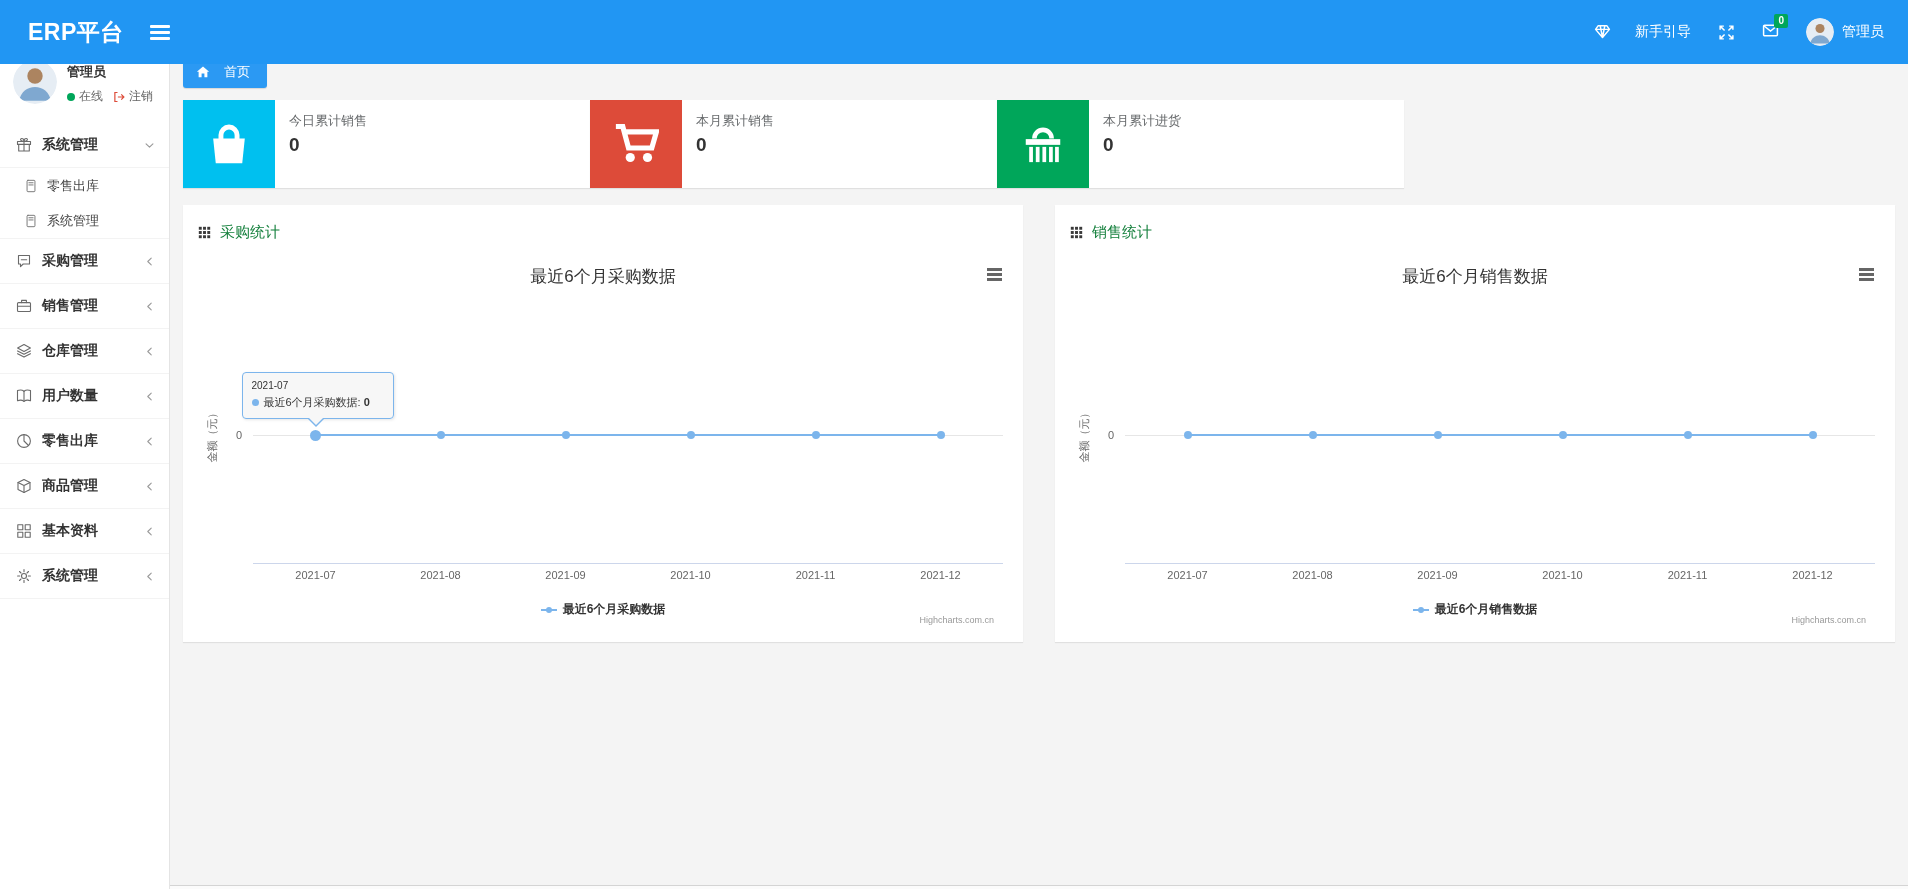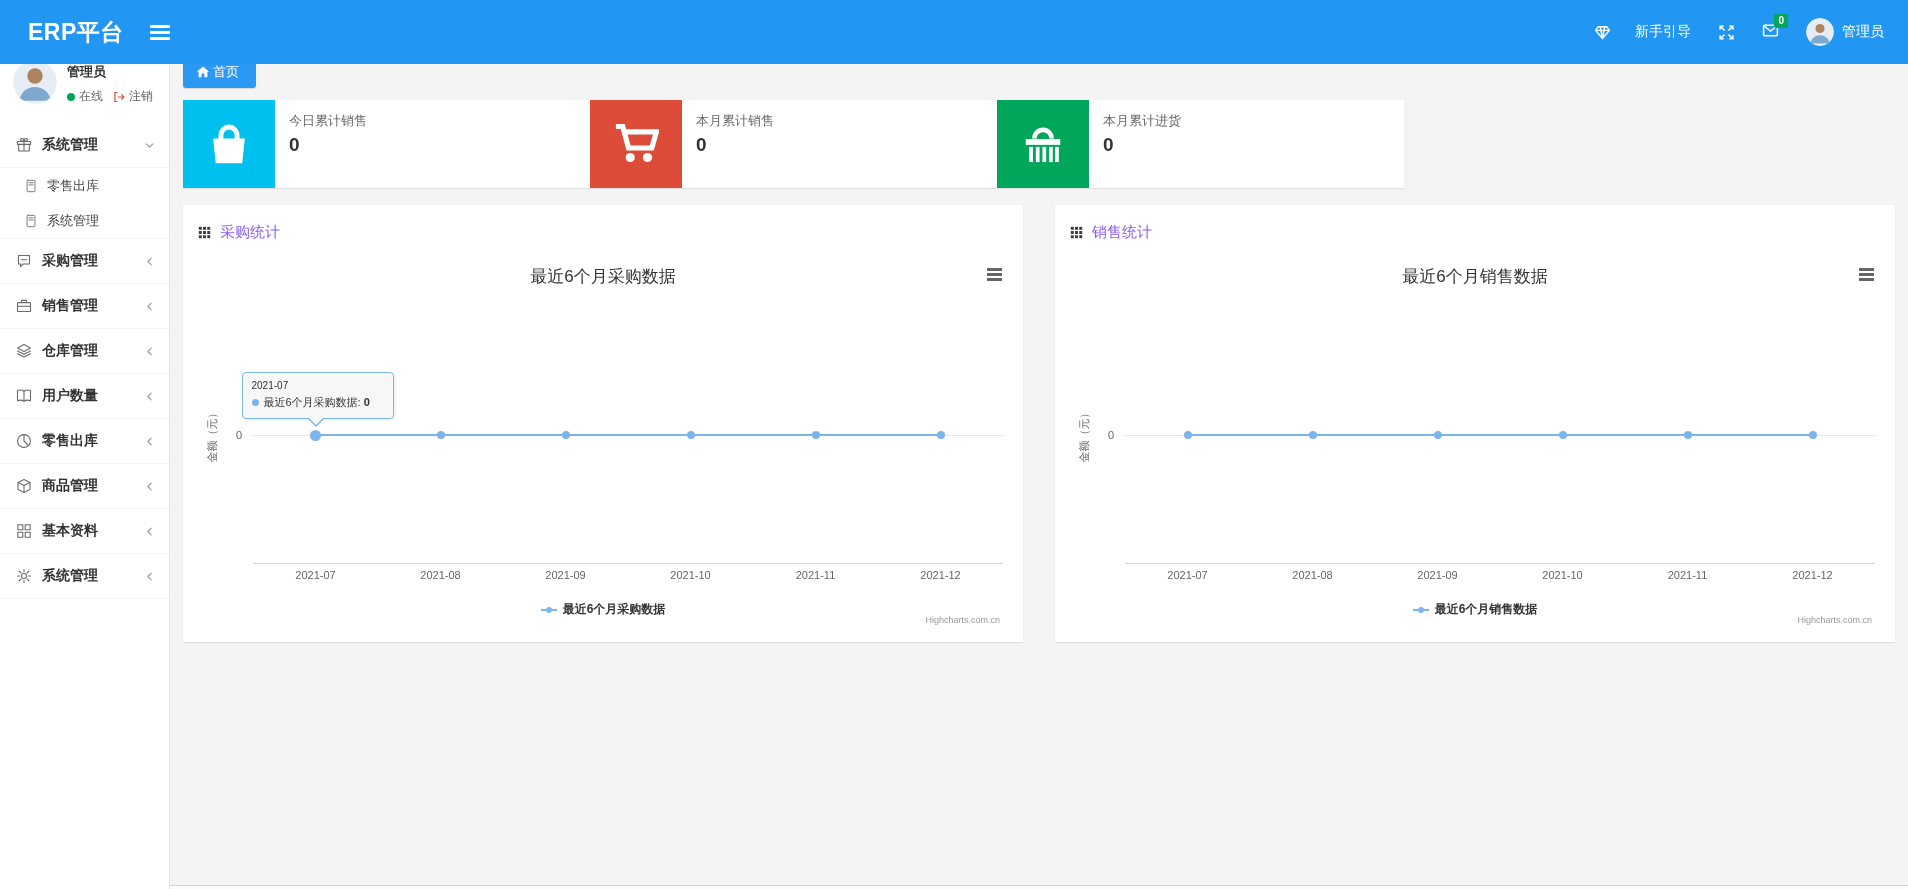--- a/index.html
+++ b/index.html
@@ -5,21 +5,21 @@
   * { margin:0; padding:0; box-sizing:border-box; }
   html,body { width:1908px; height:889px; font-family:"Liberation Sans","DejaVu Sans",sans-serif; background:#f4f4f4; overflow:hidden; }
   .app { position:relative; width:1908px; height:889px; }
 
   
   .navbar { position:absolute; top:0; left:0; right:0; height:64px; background:#2196f3; display:flex; align-items:center; color:#fff; z-index:30; }
   .brand { font-size:23px; font-weight:bold; letter-spacing:.5px; padding:0 26px 0 28px; }
   .nav-toggle { width:26px; height:20px; display:flex; flex-direction:column; justify-content:center; gap:3px; cursor:pointer; }
   .nav-toggle i { display:block; height:3px; width:20px; background:#fff; border-radius:1px; }
   .nav-right { margin-left:auto; display:flex; align-items:center; gap:27px; padding-right:24px; font-size:14px; }
-  .nav-link { display:flex; align-items:center; gap:24px; color:#fff; cursor:pointer; }
+  .nav-link { display:flex; gap:24px; color:#fff; cursor:pointer; }
   .nav-ic { width:17px; height:17px; stroke:#fff; fill:none; stroke-width:1.4; }
   .mail-wrap { position:relative; cursor:pointer; }
   .badge { position:absolute; top:-8px; right:-9px; background:#00a65a; color:#fff; font-size:10px; font-weight:bold; line-height:1; padding:2px 4px; border-radius:2px; }
   .nav-user { display:flex; align-items:center; gap:8px; cursor:pointer; }
   .avatar-sm { width:28px; height:28px; border-radius:50%; overflow:hidden; display:block; }
 
   
   .sidebar { position:absolute; top:48px; left:0; bottom:0; width:170px; background:#fff; border-right:1px solid #e4e4e4; z-index:20; }
   .user-panel { padding:12px 12px 10px 13px; display:flex; gap:10px; }
   .avatar-lg { width:44px; height:44px; border-radius:50%; flex:0 0 44px; }
@@ -32,54 +32,54 @@
   .menu-item { height:45px; display:flex; align-items:center; gap:10px; padding:0 14px 0 16px; font-size:14px; font-weight:bold; color:#333; border-bottom:1px solid #f3f3f3; cursor:pointer; }
   .menu-item .ic { width:16px; height:16px; stroke:#6a6a6a; fill:none; stroke-width:1.1; flex:0 0 16px; }
   .mi-label { flex:1; }
   .chev { width:11px; height:11px; stroke:#999; fill:none; stroke-width:1.6; }
   .submenu { border-bottom:1px solid #f3f3f3; }
   .submenu-item { height:35px; display:flex; align-items:center; gap:9px; padding-left:24px; font-size:13px; color:#444; cursor:pointer; }
   .submenu-item .ic { width:14px; height:14px; stroke:#777; fill:none; stroke-width:1.1; flex:0 0 14px; }
 
   
   .main { position:absolute; top:48px; left:170px; right:0; bottom:0; background:#f4f4f4; padding:9px 13px 0 13px; }
-  .home-tab { display:inline-flex; align-items:center; gap:3px; background:#2b99f3; color:#fff; font-size:13px; padding:6px 17px 7px 13px; border-radius:3px; cursor:pointer; box-shadow:0 1px 1px rgba(0,0,0,.12); }
+  .home-tab { display:inline-flex; align-items:center; gap:14px; background:#2b99f3; color:#fff; font-size:13px; padding:6px 17px 7px 13px; border-radius:3px; cursor:pointer; box-shadow:0 1px 1px rgba(0,0,0,.12); }
   .home-ic { width:14px; height:14px; }
 
   .cards { display:flex; margin-top:12px; }
   .stat-card { width:407px; height:88px; background:#fff; display:flex; box-shadow:0 1px 1px rgba(0,0,0,.08); }
   .stat-icon { width:92px; height:88px; display:flex; align-items:center; justify-content:center; flex:0 0 92px; }
   .stat-icon svg { width:46px; height:46px; }
   .stat-body { padding:12px 14px; }
   .stat-label { font-size:13px; color:#676a6c; margin-bottom:4px; }
   .stat-value { font-size:19px; font-weight:bold; color:#333; }
 
   .panels { display:flex; gap:32px; margin-top:17px; }
   .panel { width:840px; height:437px; background:#fff; padding:14px 15px; box-shadow:0 1px 1px rgba(0,0,0,.08); }
-  .panel-header { display:flex; align-items:center; gap:9px; font-size:15px; color:#8b5cf6; height:26px; }
+  .panel-header { display:flex; align-items:center; gap:9px; font-size:15px; color:#15803d; height:26px; }
   .grid9 { width:13px; height:13px; }
 
   
   .chart-area { position:relative; width:810px; height:381px; margin-top:4px; }
   .c-title { position:absolute; top:16px; left:0; right:0; text-align:center; font-size:17px; color:#333; }
   .c-menu { position:absolute; top:16px; right:2px; width:24px; height:18px; display:flex; flex-direction:column; gap:2px; justify-content:center; align-items:center; cursor:pointer; }
   .c-menu i { display:block; width:15px; height:3px; background:#666; }
   .c-ytitle { position:absolute; font-size:11px; color:#666; white-space:nowrap; transform:translate(-50%,-50%) rotate(-90deg); }
   .c-ytick { position:absolute; font-size:11px; color:#666; width:18px; text-align:right; }
   .c-grid { position:absolute; height:1px; background:#e6e6e6; }
   .c-axis { position:absolute; height:1px; background:#ccd6eb; }
   .c-line { position:absolute; height:2.5px; border-radius:2px; }
   .c-marker { position:absolute; border-radius:50%; }
   .c-xlabel { position:absolute; width:84px; text-align:center; font-size:11px; color:#666; }
   .c-legend { position:absolute; left:0; right:0; display:flex; justify-content:center; }
   .legend-item { display:flex; align-items:center; gap:6px; font-size:12px; color:#333; font-weight:bold; cursor:pointer; }
   .legend-marker { position:relative; width:16px; height:8px; }
   .legend-marker .lm-line { position:absolute; top:3px; left:0; width:16px; height:2px; }
   .legend-marker .lm-dot { position:absolute; top:1px; left:5px; width:6px; height:6px; border-radius:50%; }
-  .c-credit { position:absolute; right:8px; font-size:9px; color:#999; cursor:pointer;text-align:right; }
+  .c-credit { position:absolute; right:14px; font-size:9px; color:#999; cursor:pointer;text-align:right; }
 
   .c-tooltip { position:absolute; width:152px; background:rgba(247,247,247,.96); border:1px solid #7cb5ec; border-radius:4px; padding:7px 9px 8px 9px; box-shadow:1px 1px 3px rgba(0,0,0,.1); z-index:5; }
   .c-tooltip:before { content:''; position:absolute; bottom:-9px; left:64px; border:9px solid transparent; border-top-color:#7cb5ec; border-bottom:0; }
   .c-tooltip:after { content:''; position:absolute; bottom:-7px; left:65px; border:8px solid transparent; border-top-color:#f7f7f7; border-bottom:0; }
   .tt-header { font-size:10px; color:#333; margin-bottom:4px; }
   .tt-row { font-size:11px; color:#333; display:flex; align-items:center; gap:5px; }
   .tt-dot { width:7px; height:7px; border-radius:50%; display:inline-block; }
 
   .page-footer { position:absolute; left:0; right:0; bottom:0; height:4px; background:#fbfbfb; border-top:1px solid #d4d4d4; }
 </style>

